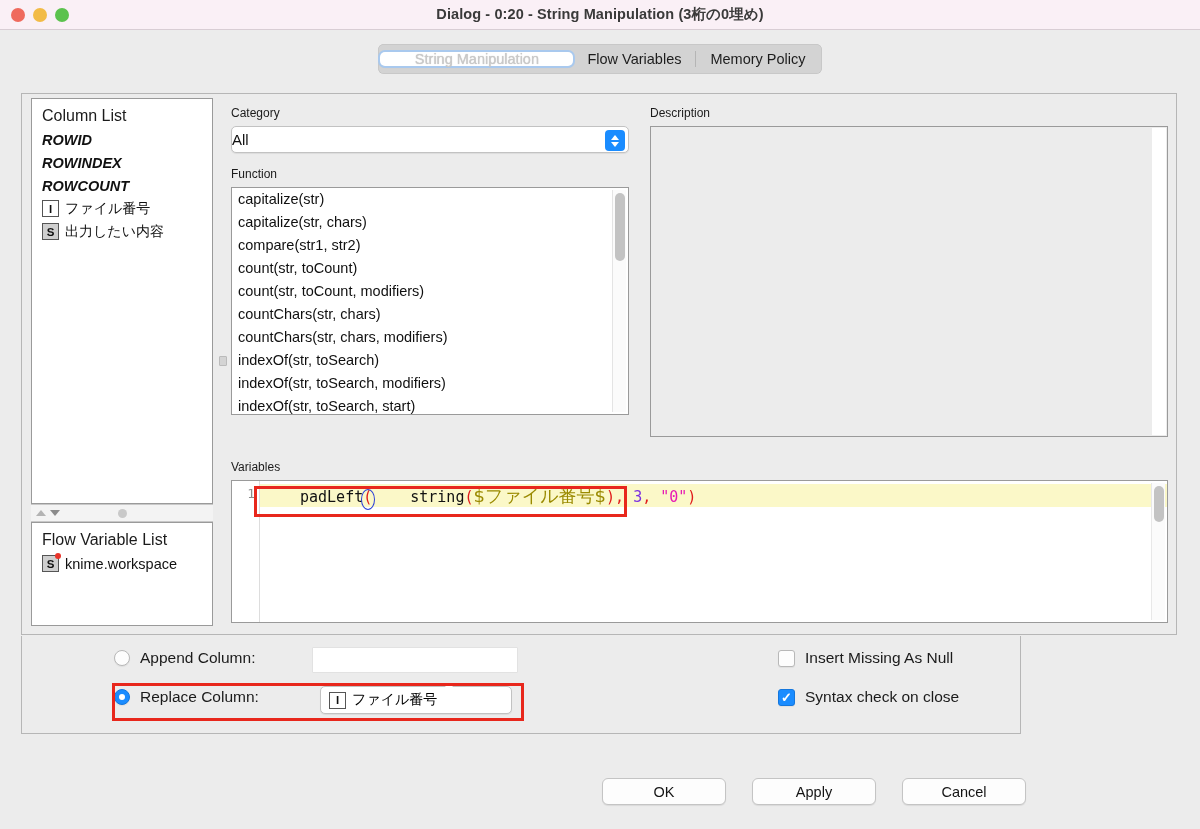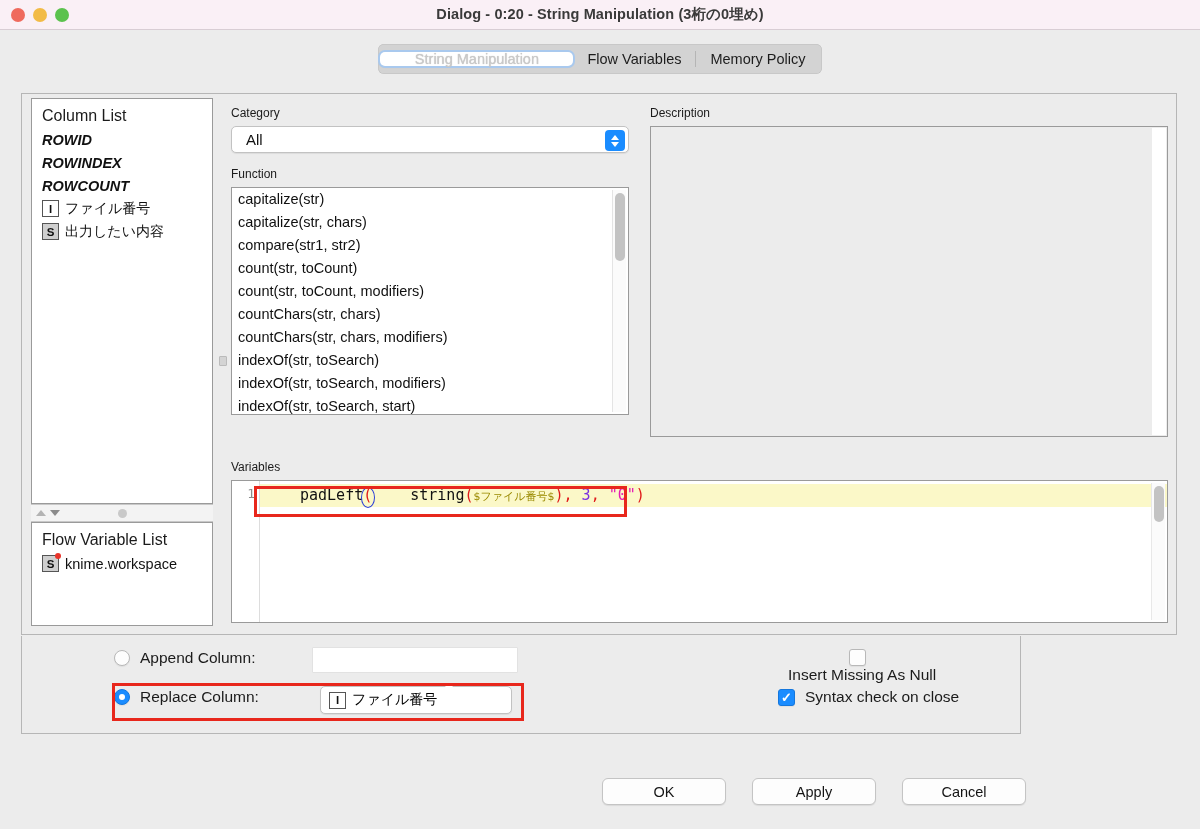--- a/index.html
+++ b/index.html
@@ -131,21 +131,21 @@
   .midcol { position: absolute; left: 209px; top: 12px; width: 398px; }
   .section-label { font-size: 12px; color: #1b1b1b; margin-bottom: 6px; }
 
   .combo {
     position: relative; height: 27px;
     background: #ffffff;
     border: 1px solid #c2c2c2; border-radius: 5px;
     box-shadow: 0 1px 1px rgba(0,0,0,0.07);
     display: flex; align-items: center;
     font-size: 15px; color: #101010;
-    padding-left: 14px;
+    padding-left: 0;
   }
   .combo .stepper {
     position: absolute; right: 3px; top: 3px;
     width: 20px; height: 21px; border-radius: 4px;
     background: #1a8cff;
     display: flex; flex-direction: column; align-items: center; justify-content: center; gap: 2px;
   }
   .st-up   { width: 0; height: 0; border-left: 4px solid transparent; border-right: 4px solid transparent; border-bottom: 5px solid #fff; }
   .st-down { width: 0; height: 0; border-left: 4px solid transparent; border-right: 4px solid transparent; border-top: 5px solid #fff; }
 
@@ -211,21 +211,21 @@
   .tk-str  { color: #e61ab4; }
   .tk-match {
     color: #e01b1b;
     position: relative;
   }
   .tk-match::after {
     content: ""; position: absolute; left: -2px; top: 1px;
     width: 12px; height: 19px; border: 1.5px solid #2a3fd8; border-radius: 50%;
     pointer-events: none;
   }
-  .jpcode { font-family: "DejaVu Sans", sans-serif; font-size: 11px; }
+  .jpcode { font-family: "DejaVu Sans", sans-serif; font-size: 18px; }
 
   .expr-sbar {
     position: absolute; right: 2px; top: 2px; bottom: 2px; width: 14px;
     background: #fbfbfb; border-left: 1px solid #e8e8e8;
   }
   .expr-sthumb {
     position: absolute; left: 2px; top: 3px; width: 10px; height: 36px;
     background: #c3c3c3; border-radius: 5px;
   }
 
@@ -420,21 +420,21 @@
   </div>
   <div class="colcombo" style="position:absolute; left:298px; top:50px;">
     <span class="typeicon">I</span>
     <span class="jp">ファイル番号</span>
     <span class="stepper">
       <span class="st-up"></span>
       <span class="st-down"></span>
     </span>
   </div>
 
-  <div class="opt-row" style="left:756px; top:13px;flex-direction:column;">
+  <div class="opt-row" style="left:756px; top:13px;">
     <span class="cbox"></span>
     <span class="opt-label">Insert Missing As Null</span>
   </div>
 
   <div class="opt-row" style="left:756px; top:52px;">
     <span class="cbox on">✓</span>
     <span class="opt-label">Syntax check on close</span>
   </div>
 
   <div class="annot" style="left:90px; top:47px; width:412px; height:38px;"></div>

